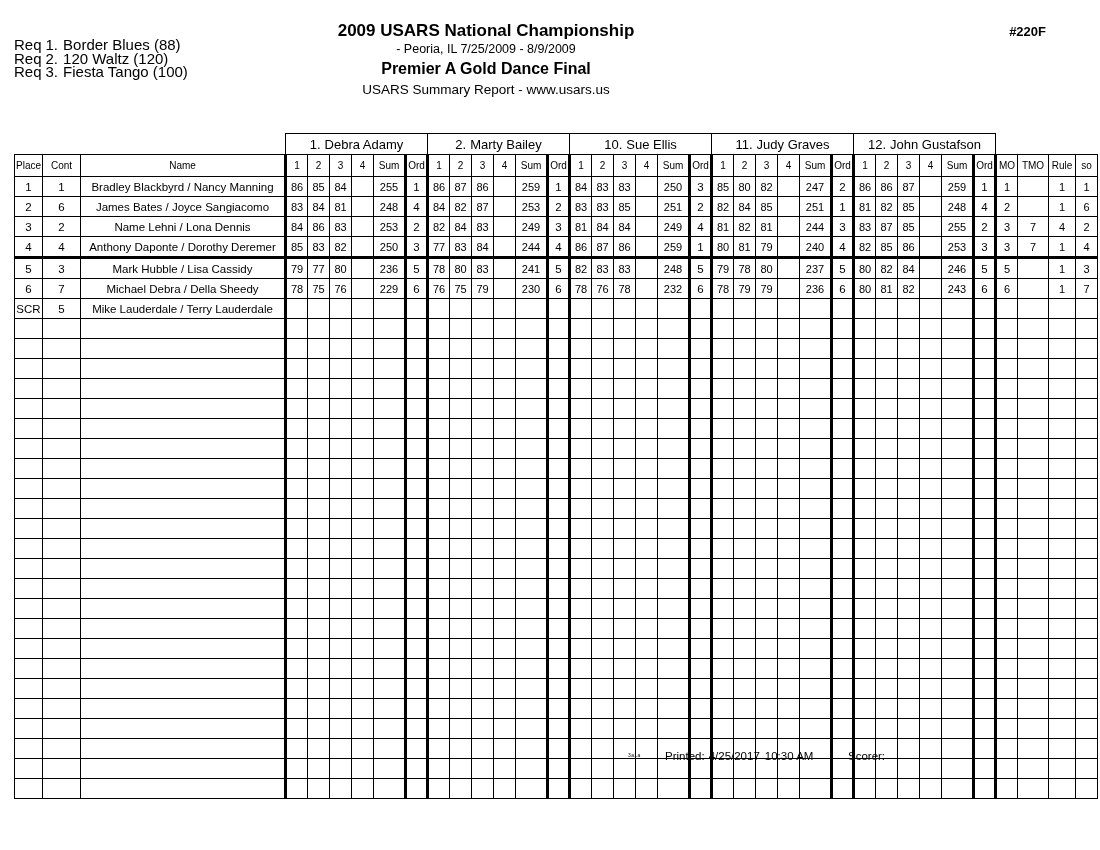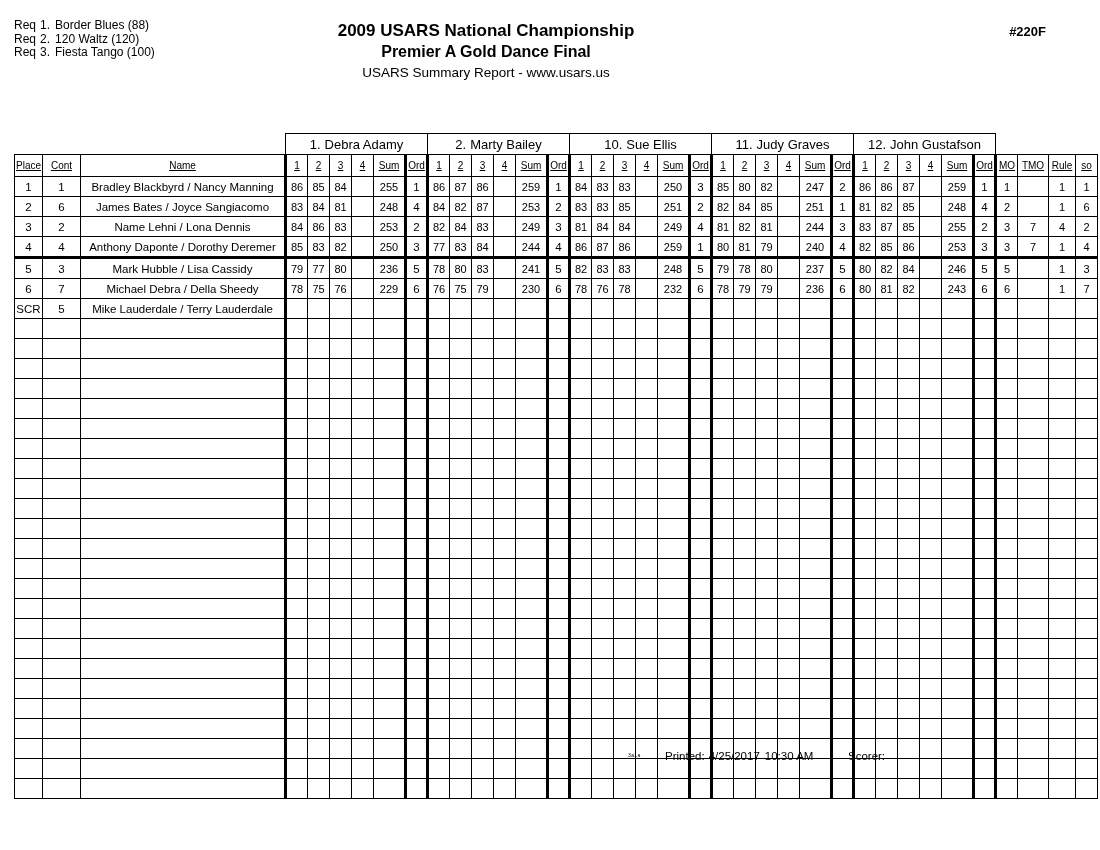--- a/index.html
+++ b/index.html
@@ -13,22 +13,22 @@
     font-family: "Liberation Sans", sans-serif;
     color: #000000;
     position: relative;
     overflow: hidden;
   }
 
   
   #req-block {
     position: absolute;
     left: 14px;
-    top: 19px;
-    font-size: 12px;
+    top: 38px;
+    font-size: 15px;
     line-height: 13.5px;
     white-space: nowrap;
   }
   .req-line { display: block; }
   .req-line .req-word { display: inline-block; }
   .req-line .req-num { display: inline-block; margin-left: 4px; }
   .req-line .req-name { display: inline-block; margin-left: 5px; }
 
   
   #title-block {
@@ -95,21 +95,20 @@
     padding-left: 5px;
     border: 1px solid #000 !important;
   }
   td.judge-name-cell .jnum { margin-right: 4px; }
 
   
   tr.col-head-row td {
     height: 21px;
     font-size: 10px;
     vertical-align: middle;
-    text-decoration: underline;
   }
   td.h-left {
     text-align: left;
     padding-left: 4px;
   }
 
   
   tr.data-row td, tr.blank-row td {
     height: 19px;
     vertical-align: middle;
@@ -192,20 +191,21 @@
   <span class="req-line">
     <span class="req-word">Req</span><span class="req-num">2.</span><span class="req-name">120 Waltz (120)</span>
   </span>
   <span class="req-line">
     <span class="req-word">Req</span><span class="req-num">3.</span><span class="req-name">Fiesta Tango (100)</span>
   </span>
 </div>
 
 <div id="title-block">
   <div id="event-title">2009 USARS National Championship</div>
+  <div id="event-location">- Peoria, IL  7/25/2009 - 8/9/2009</div>
   <div id="class-title">Premier A Gold Dance Final</div>
   <div id="report-subtitle">USARS Summary Report - www.usars.us</div>
 </div>
 <div id="event-number">#220F</div>
 
 <table id="score-table">
   <colgroup id="score-colgroup">
       <col style="width: 28px;">
       <col style="width: 38px;">
       <col style="width: 205px;">

